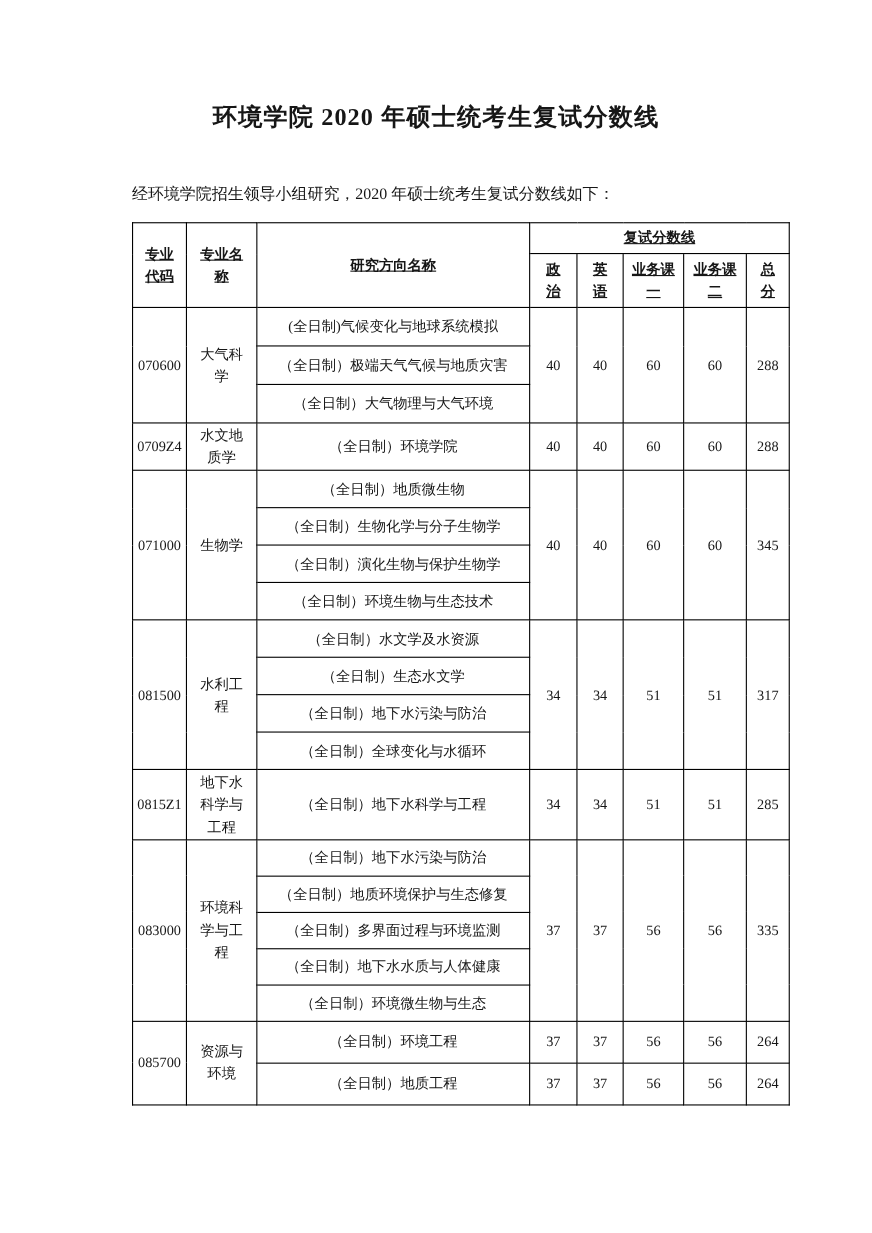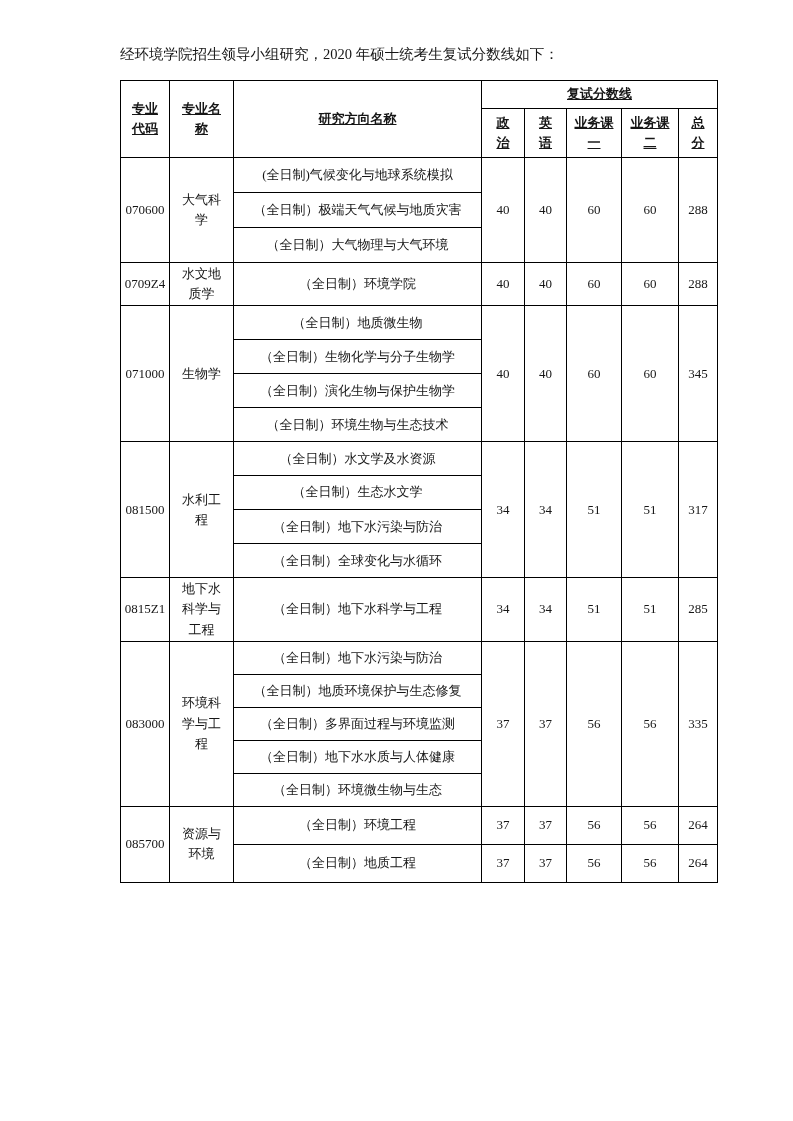--- a/index.html
+++ b/index.html
@@ -49,20 +49,21 @@
   col.c-eng    { width: 42px; }
   col.c-b1     { width: 55px; }
   col.c-b2     { width: 57px; }
   col.c-total  { width: 39px; }
 </style>
 </head>
 <body>
 
 <div class="page">
 
+  <div class="doc-title">环境学院 2020 年硕士统考生复试分数线</div>
 
   <div class="doc-intro">经环境学院招生领导小组研究，2020 年硕士统考生复试分数线如下：</div>
 
   <table class="score-table">
     <colgroup>
       <col class="c-code">
         <col class="c-name">
         <col class="c-dir">
       <col class="c-pol">
         <col class="c-eng">
@@ -147,21 +148,21 @@
       <td rowspan="4">081500</td>
       <td rowspan="4">水利工
 程</td>
       <td>（全日制）水文学及水资源</td>
       <td rowspan="4">34</td>
       <td rowspan="4">34</td>
       <td rowspan="4">51</td>
       <td rowspan="4">51</td>
       <td rowspan="4">317</td>
     </tr>
-    <tr style="height:34px;font-family:Liberation Mono, monospace;">
+    <tr style="height:34px;">
       <td>（全日制）生态水文学</td>
     </tr>
     <tr style="height:34px;">
       <td>（全日制）地下水污染与防治</td>
     </tr>
     <tr style="height:34px;">
       <td>（全日制）全球变化与水循环</td>
     </tr>
 
     <tr style="height:62px;">

